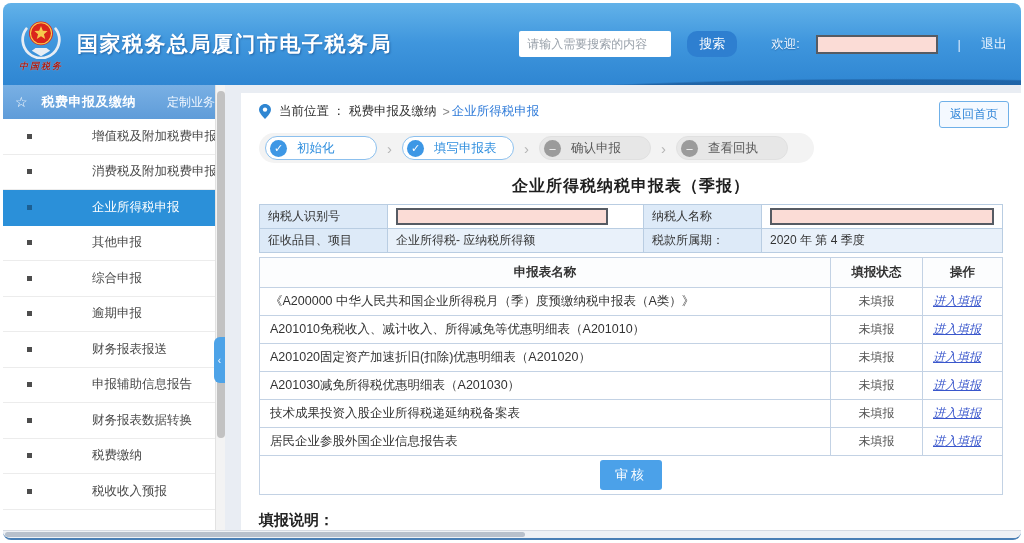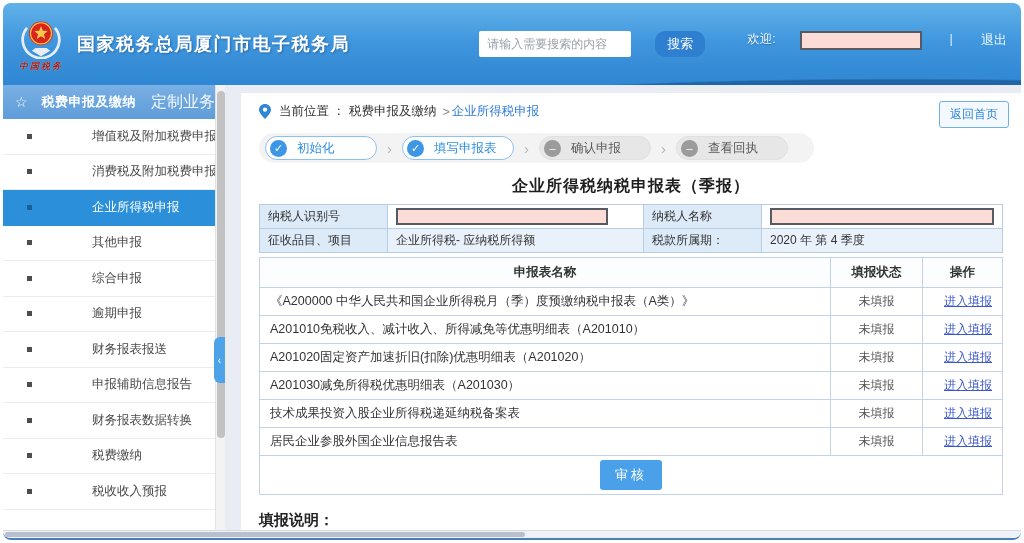--- a/index.html
+++ b/index.html
@@ -11,41 +11,41 @@
   .app-header{
     height:82px; flex:0 0 82px; display:flex; align-items:center; padding:0 14px 0 16px; position:relative;
     background:
       radial-gradient(120% 95% at 88% 130%, rgba(16,66,124,.50) 0 38%, rgba(16,66,124,0) 40%),
       radial-gradient(95% 75% at 45% 140%, rgba(23,88,156,.45) 0 45%, rgba(23,88,156,0) 47%),
       linear-gradient(180deg,#62b2e9 0%,#3f96dd 48%,#2f86d2 100%);
   }
   .logo-wrap{ display:flex; flex-direction:column; align-items:center; margin-right:14px;justify-content:space-between; }
   .logo-caption{ color:#a81f17; font-size:9px; font-weight:bold; letter-spacing:2px; margin-top:1px;
     text-shadow:0 0 1px rgba(255,255,255,.6); font-style:italic; }
-  .site-title{ color:#ffffff; font-size:18px; font-weight:bold; letter-spacing:1.5px;
+  .site-title{ color:#ffffff; font-size:21px; font-weight:bold; letter-spacing:1.5px;
     text-shadow:1px 1px 2px rgba(20,70,130,.55); }
-  .header-right{ margin-left:auto; display:flex; gap:24px; }
+  .header-right{ margin-left:auto; display:flex; align-items:center; gap:16px; }
   .search-input{ width:152px; height:26px; border:none; border-radius:2px; padding:0 8px; font-size:12px; color:#333; outline:none; }
   .search-input::placeholder{ color:#9aa2ab; }
   .search-btn{ height:26px; padding:0 12px; background:#2e7fd0; color:#fff; border:none; border-radius:10px; font-size:13px; cursor:pointer; }
   .welcome{ color:#eef6ff; font-size:12.5px; margin-left:18px; text-shadow:0 1px 1px rgba(20,70,130,.5); }
   .redact{ background:#fbdcd6; border:2px solid #565b63; display:inline-block; }
   .user-redact{ width:122px; height:19px; vertical-align:middle; }
   .hdr-divider{ color:#dbeafc; font-size:13px; margin:0 4px; }
   .logout{ color:#eef6ff; font-size:13px; text-decoration:none; cursor:pointer; }
 
   
   .body-row{ flex:1 1 auto; display:flex; overflow:hidden; }
 
   
   .sidebar{ width:222px; flex:0 0 222px; background:#ffffff; position:relative; overflow:hidden; }
   .side-header{ height:34px; background:linear-gradient(180deg,#79b0e4,#5f9cd9); color:#fff; display:flex; align-items:center; padding:0 10px 0 12px; font-size:13px; }
   .side-star{ font-size:14px; margin-right:14px; }
   .side-header-title{ font-weight:bold; letter-spacing:.5px; }
-  .side-header-action{ margin-left:auto; font-size:16px; color:#f0f7ff; cursor:pointer; }
+  .side-header-action{ margin-left:auto; font-size:12px; color:#f0f7ff; cursor:pointer; }
   .side-menu{ list-style:none; }
   .side-menu li{ height:35.5px; display:flex; align-items:center; border-bottom:1px solid #ececec; padding-left:24px; font-size:12.5px; color:#4a4a4a; cursor:pointer; background:#fff;gap:42px; }
   .side-menu li .bullet{ width:5px; height:5px; background:#4d4d4d; margin-right:18px; flex:0 0 5px; }
   .side-menu li.active{ background:#2b90d9; color:#ffffff; border-bottom-color:#2b90d9; }
   .side-menu li.active .bullet{ background:#1c5f92; }
   .side-scroll{ position:absolute; top:0; right:0; width:10px; height:100%; background:#f3f3f3; border-left:1px solid #e2e2e2; }
   .side-scroll .thumb{ position:absolute; top:6px; left:1px; width:8px; height:78%; background:#c2c2c2; border-radius:4px; }
   .collapse-tab{ position:absolute; right:0; top:252px; width:11px; height:46px; background:#4da3e8; color:#fff;
     border-radius:6px 0 0 6px; display:flex; align-items:center; justify-content:center; font-size:10px; cursor:pointer; }
 
@@ -83,21 +83,21 @@
   .val-redact.v2{ width:224px; }
   .info-table .val2w{ width:224px; }
 
   .decl-table{ margin-top:4px; }
   .decl-table th, .decl-table td{ border:1px solid #c3d2e4; font-size:12.5px; color:#333; }
   .decl-table th{ font-weight:bold; padding:6px 4px; background:#fcfdfe; }
   .decl-table td{ padding:5px 10px; height:27px; }
   .decl-table .col-status{ width:92px; }
   .decl-table .col-action{ width:80px; }
   .decl-table td.status{ text-align:center; color:#555; font-size:12px; }
-  .decl-table td.action{ text-align:right; }
+  .decl-table td.action{ text-align:left;font-style:italic; }
   .enter-link{ color:#3a57cc; font-size:12px; text-decoration:underline; cursor:pointer; }
   .decl-table tfoot td{ text-align:center; padding:4px; }
   .review-btn{ background:#4ba1e9; color:#fff; border:none; border-radius:3px; font-size:13px; padding:6px 15px; letter-spacing:3px; cursor:pointer; }
 
   
   .notes-heading{ margin-top:16px; font-size:15px; font-weight:bold; color:#222; }
 
   
   .h-scroll{ flex:0 0 8px; height:8px; background:#eef1f5; border-top:1px solid #d5dae2; position:relative; }
   .h-thumb{ position:absolute; left:2px; top:1px; width:520px; height:5px; background:#b7c0cc; border-radius:3px; }

